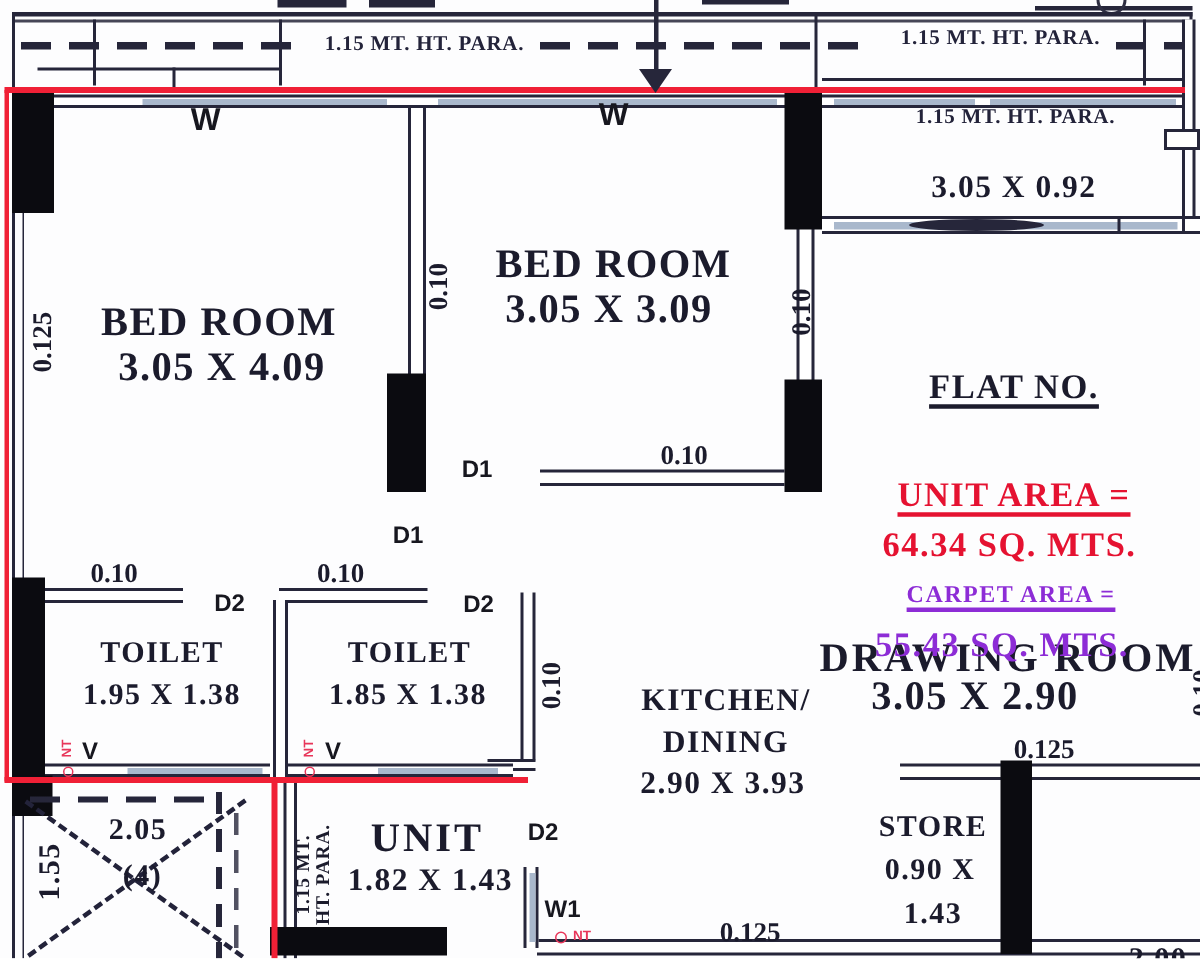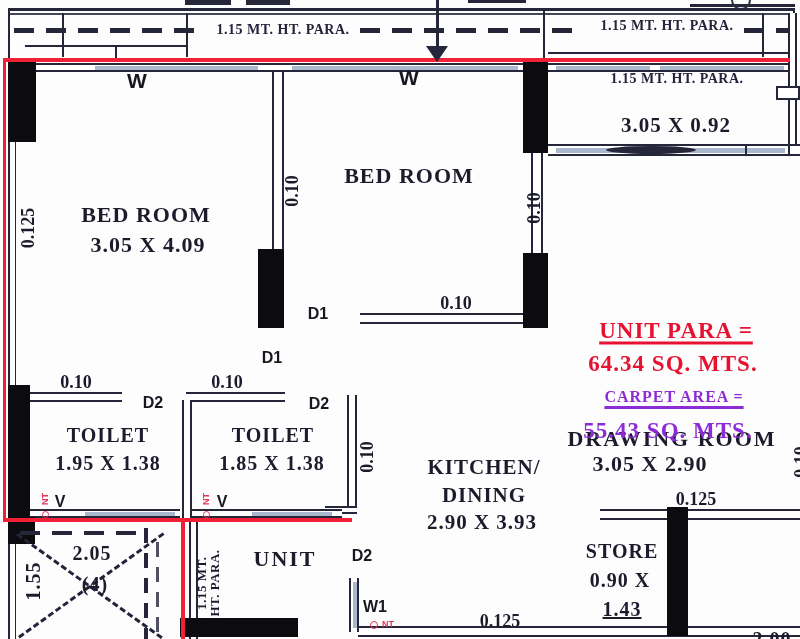--- a/index.html
+++ b/index.html
@@ -13,21 +13,21 @@
   .wallH{position:absolute;background:#fff;border-top:2px solid #26263a;border-bottom:2px solid #26263a;box-sizing:border-box;}
   .wallV{position:absolute;background:#fff;border-left:2px solid #26263a;border-right:2px solid #26263a;box-sizing:border-box;}
   .dashH{position:absolute;background:repeating-linear-gradient(90deg,#26263a 0 20px,transparent 20px 32px);}
   .dashV{position:absolute;background:repeating-linear-gradient(180deg,#26263a 0 15px,transparent 15px 25px);}
   .diag{position:absolute;border-top:3.5px dashed #23233a;transform-origin:0 0;}
   .lbl{position:absolute;transform:translate(-50%,-50%);white-space:nowrap;color:#1b1b2c;
        font-weight:bold;letter-spacing:1px;line-height:1;}
   .rot{transform:translate(-50%,-50%) rotate(-90deg);}
   .para{font-weight:600;font-size:14px;letter-spacing:.5px;color:#23233a;}
   .name{font-size:21px;}
-  .big{font-size:22px;}
+  .big{font-size:27px;}
   .dim{font-size:18px;letter-spacing:0;}
   .tag{font-family:"Liberation Sans","DejaVu Sans",sans-serif;font-size:16px;letter-spacing:0;color:#17171f;}
   .und{text-decoration:underline;text-underline-offset:4px;text-decoration-thickness:2.5px;}
   .redtxt{color:#e51231;}
   .purtxt{color:#8d2cd6;}
   .nt{font-family:"Liberation Sans",sans-serif;font-size:9px;font-weight:bold;color:#e8365a;letter-spacing:0;}
   .lens{position:absolute;background:#26263a;border-radius:50%;}
   .circ{position:absolute;border:2.5px solid #2e2e42;border-radius:50%;background:transparent;}
 </style>
 </head>
@@ -117,40 +117,43 @@
   <div class="line" style="left:436px;top:0;width:3px;height:48px;"></div>
   <div class="abs" style="left:426px;top:46px;width:0;height:0;border-left:11px solid transparent;border-right:11px solid transparent;border-top:16px solid #26263a;"></div>
 
   <div class="lbl para" style="left:677px;top:79px;">1.15 MT. HT. PARA.</div>
   <div class="lbl name" style="left:676px;top:125px;">3.05 X 0.92</div>
 
   <div class="lbl big" style="left:146px;top:215px;">BED ROOM</div>
   <div class="lbl big" style="left:148px;top:245px;">3.05 X 4.09</div>
 
   <div class="lbl big" style="left:409px;top:176px;">BED ROOM</div>
+  <div class="lbl big" style="left:406px;top:206px;">3.05 X 3.09</div>
 
   <div class="lbl" style="left:108px;top:435px;font-size:20px;">TOILET</div>
   <div class="lbl" style="left:108px;top:463px;font-size:20px;">1.95 X 1.38</div>
   <div class="lbl" style="left:273px;top:435px;font-size:20px;">TOILET</div>
   <div class="lbl" style="left:272px;top:463px;font-size:20px;">1.85 X 1.38</div>
 
   <div class="lbl name" style="left:484px;top:467px;">KITCHEN/</div>
   <div class="lbl name" style="left:484px;top:495px;">DINING</div>
   <div class="lbl name" style="left:482px;top:522px;">2.90 X 3.93</div>
 
   <div class="lbl big" style="left:672px;top:439px;letter-spacing:2px;">DRAWING ROOM</div>
   <div class="lbl big" style="left:650px;top:464px;">3.05 X 2.90</div>
 
   <div class="lbl big" style="left:285px;top:559px;letter-spacing:2px;">UNIT</div>
+  <div class="lbl name" style="left:287px;top:587px;">1.82 X 1.43</div>
 
   <div class="lbl" style="left:622px;top:551px;font-size:20px;">STORE</div>
   <div class="lbl" style="left:620px;top:580px;font-size:20px;">0.90 X</div>
-  <div class="lbl" style="left:622px;top:609px;font-size:20px;text-decoration:underline;">1.43</div>
+  <div class="lbl" style="left:622px;top:609px;font-size:20px;">1.43</div>
 
-  <div class="lbl big und redtxt" style="left:676px;top:330px;font-size:23px;">UNIT PARA =</div>
+  <div class="lbl big und" style="left:676px;top:258px;font-size:23px;">FLAT NO.</div>
+  <div class="lbl big und redtxt" style="left:676px;top:330px;font-size:23px;">UNIT AREA =</div>
   <div class="lbl big redtxt" style="left:673px;top:363px;font-size:23px;">64.34 SQ. MTS.</div>
   <div class="lbl big und purtxt" style="left:674px;top:397px;font-size:16px;">CARPET AREA =</div>
   <div class="lbl big purtxt" style="left:668px;top:430px;font-size:23px;">55.43 SQ. MTS.</div>
 
   <div class="lbl" style="left:92px;top:553px;font-size:20px;">2.05</div>
   <div class="lbl" style="left:95px;top:584px;font-size:20px;">(4)</div>
   <div class="lbl rot" style="left:33px;top:581px;font-size:20px;">1.55</div>
 
   <div class="lbl rot" style="left:208px;top:583px;font-size:13px;letter-spacing:.5px;text-align:center;">
     <span style="display:block;">1.15 MT.</span>

